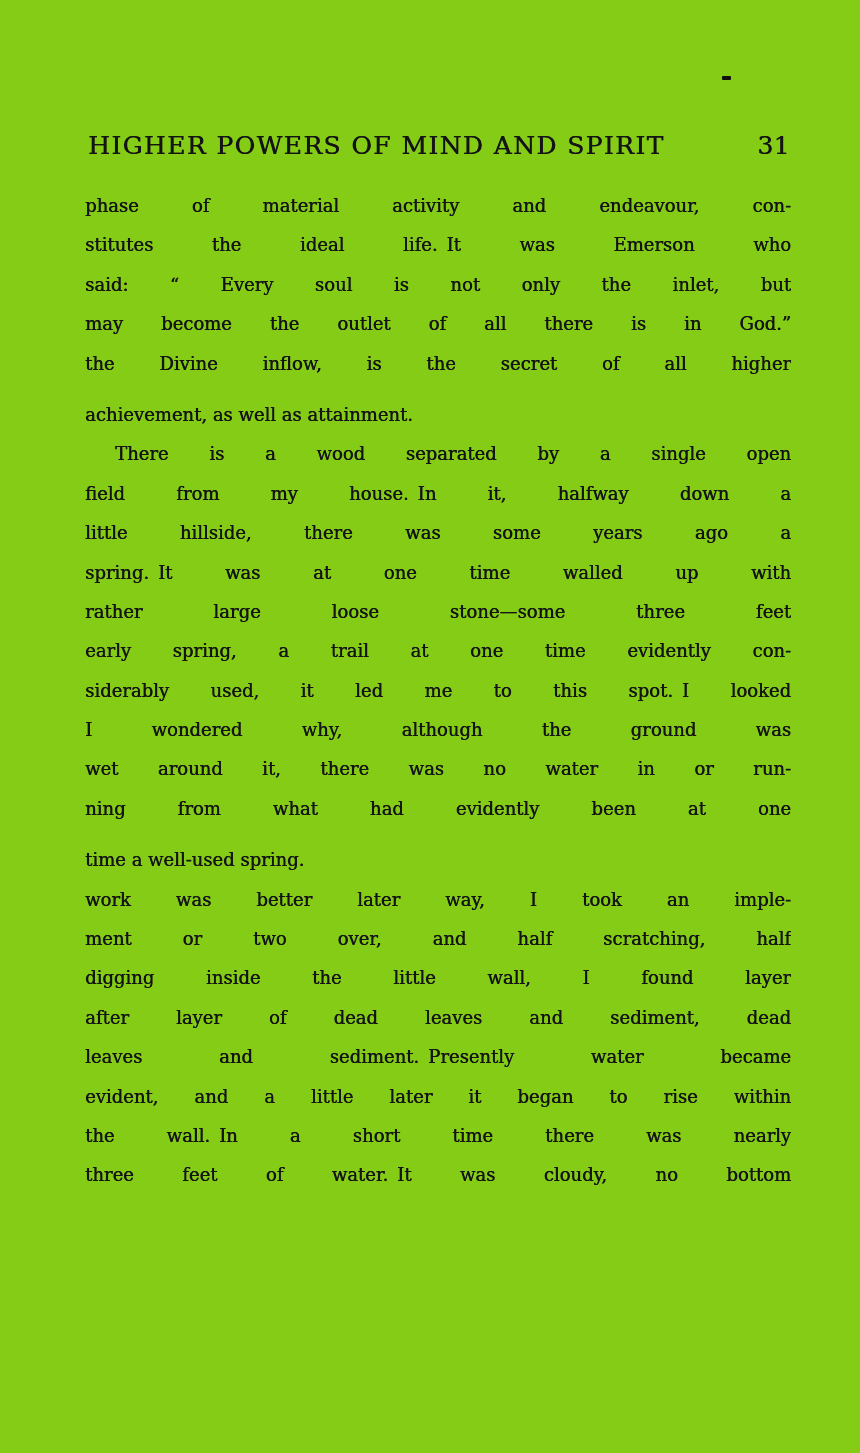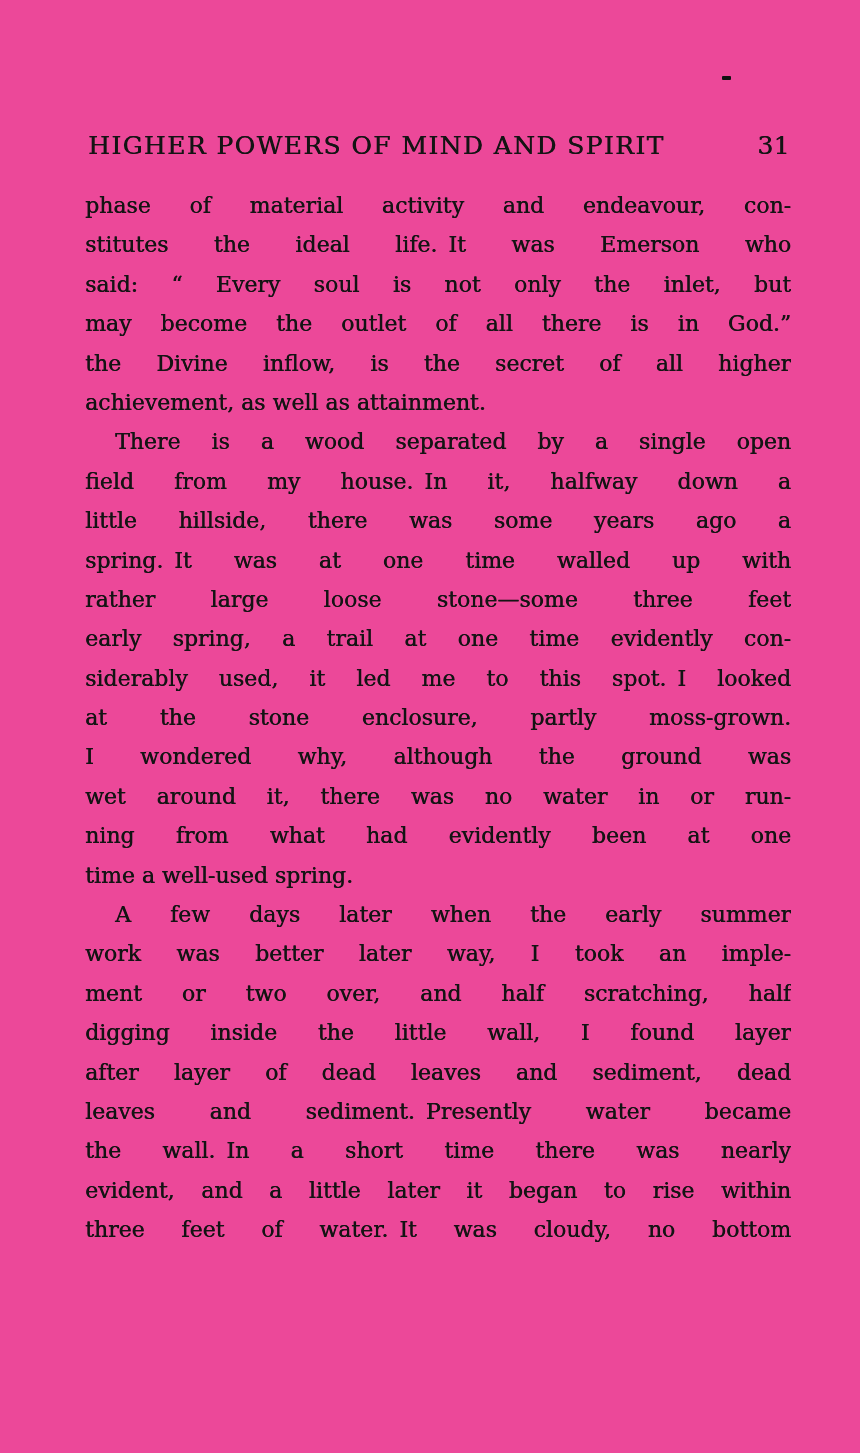--- a/index.html
+++ b/index.html
@@ -4,21 +4,21 @@
 <style>
   html, body {
     margin: 0;
     padding: 0;
     background: #ffffff;
   }
   .page {
     position: relative;
     width: 860px;
     height: 1453px;
-    background: #ec4899;
+    background: #84cc16;
     overflow: hidden;
     font-family: "DejaVu Serif", "Liberation Serif", serif;
     color: #141414;
   }
   
   .scan-mark {
     position: absolute;
     left: 722px;
     top: 76px;
     width: 9px;
@@ -42,33 +42,34 @@
   .head-page {
     letter-spacing: 0.5px;
   }
   .body-text {
     position: absolute;
     top: 186px;
     left: 85px;
     width: 706px;
   }
   .line {
-    font-size: 22px;
+    font-size: 18px;
     line-height: 39.4px;
     height: 39.4px;
     text-align: justify;
     text-align-last: justify;
     text-justify: inter-word;
     white-space: normal;
     overflow: hidden;
     text-shadow: 0.45px 0 0 currentColor;
   }
   .line.flush {
     text-align: left;
     text-align-last: left;
+    margin-top: 12px;
   }
   .line.indent {
     text-indent: 30px;
   }
 </style>
 </head>
 <body>
 
 <div class="page">
   <div class="scan-mark"></div>
@@ -85,28 +86,26 @@
       <div class="line">may become the outlet of all there is in God.”</div>
       <div class="line">the Divine inflow, is the secret of all higher</div>
       <div class="line flush">achievement, as well as attainment.</div>
       <div class="line indent">There is a wood separated by a single open</div>
       <div class="line">field from my house. In it, halfway down a</div>
       <div class="line">little hillside, there was some years ago a</div>
       <div class="line">spring. It was at one time walled up with</div>
       <div class="line">rather large loose stone—some three feet</div>
       <div class="line">early spring, a trail at one time evidently con-</div>
       <div class="line">siderably used, it led me to this spot. I looked</div>
-      <div class="line">at the stone enclosure, partly moss-grown.</div>
       <div class="line">I wondered why, although the ground was</div>
       <div class="line">wet around it, there was no water in or run-</div>
       <div class="line">ning from what had evidently been at one</div>
       <div class="line flush">time a well-used spring.</div>
-      <div class="line indent">A few days later when the early summer</div>
       <div class="line">work was better later way, I took an imple-</div>
       <div class="line">ment or two over, and half scratching, half</div>
       <div class="line">digging inside the little wall, I found layer</div>
       <div class="line">after layer of dead leaves and sediment, dead</div>
       <div class="line">leaves and sediment. Presently water became</div>
+      <div class="line">evident, and a little later it began to rise within</div>
       <div class="line">the wall. In a short time there was nearly</div>
-      <div class="line">evident, and a little later it began to rise within</div>
       <div class="line">three feet of water. It was cloudy, no bottom</div>
     </main>
 </div>
 
 </body></html>

